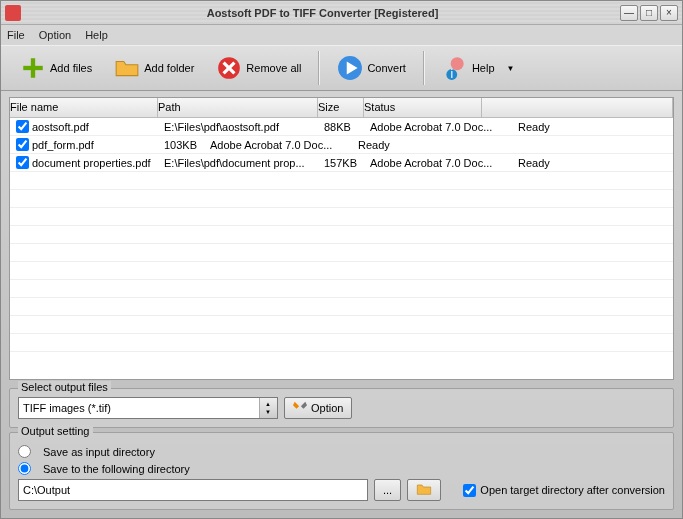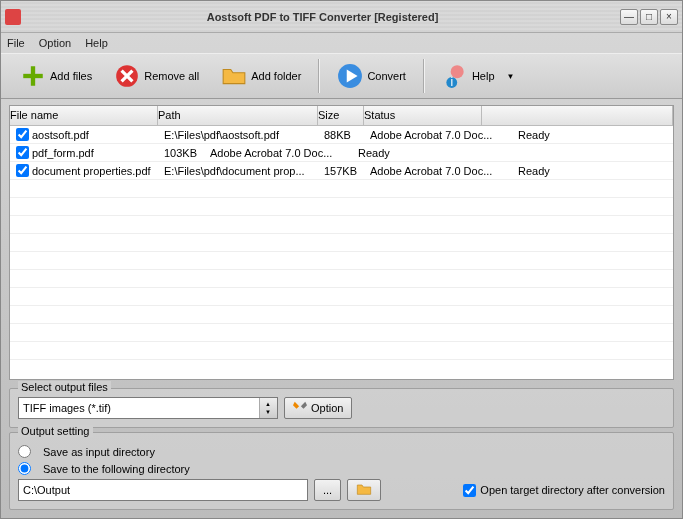--- a/index.html
+++ b/index.html
@@ -1,18 +1,18 @@
 <!DOCTYPE html>
 <html><head>
 <meta charset="utf-8">
 <style>
 * { box-sizing: border-box; font-family: "Tahoma", sans-serif; font-size: 11px; }
 body { margin: 0; background: #888; }
 .window { width: 683px; height: 519px; background: linear-gradient(180deg, #d8d8d8 0%, #c8c8c8 50%, #bcbcbc 100%); border: 1px solid #888; display: flex; flex-direction: column; }
-.titlebar { height: 32px; background: repeating-linear-gradient(180deg,#dcdcdc 0,#cfcfcf 2px,#dcdcdc 4px); display: flex; align-items: center; padding: 4px 4px; border-bottom: 1px solid #aaa; }
+.titlebar { height: 24px; background: repeating-linear-gradient(180deg,#dcdcdc 0,#cfcfcf 2px,#dcdcdc 4px); display: flex; align-items: center; padding: 4px 4px; border-bottom: 1px solid #aaa; }
 .titlebar-icon { width: 16px; height: 16px; background: #d44; border-radius: 2px; margin-right: 6px; }
 .titlebar-title { flex: 1; text-align: center; font-weight: bold; color: #333; }
 .winbtn { width: 18px; height: 16px; background: linear-gradient(#f8f8f8,#dcdcdc); border: 1px solid #888; border-radius: 2px; margin-left: 2px; display: flex; align-items: center; justify-content: center; font-size: 10px; color: #333; }
 .menubar { height: 20px; display: flex; align-items: center; padding: 0 6px; gap: 14px; background: transparent; color: #222; }
 .menubar span { cursor: default; }
 .toolbar { height: 46px; border-top: 1px solid #eee; border-bottom: 1px solid #999; background: linear-gradient(#e0e0e0,#cdcdcd); display: flex; align-items: center; padding: 0 8px; }
 .tbtn { height: 34px; display: flex; align-items: center; padding: 0 10px; border: 1px solid transparent; border-radius: 3px; gap: 4px; }
 .tdiv { width: 2px; height: 34px; border-left: 1px solid #aaa; border-right: 1px solid #f2f2f2; margin: 0 6px; }
 .listarea { flex: 1; margin: 6px 8px; border: 1px solid #9a9a9a; background: #fff; display: flex; flex-direction: column; overflow: hidden; }
 .listhdr { height: 20px; display: flex; background: linear-gradient(#f7f7f7,#e2e2e2); border-bottom: 1px solid #bbb; }
@@ -25,21 +25,21 @@
 .rows .row:nth-child(n+4) { } 
 .fieldset { margin: 2px 8px; border: 1px solid #a0a0a0; border-radius: 2px; padding: 8px; position: relative; background: rgba(220,220,220,.5); }
 .fieldset .legend { position: absolute; top: -8px; left: 8px; background: transparent; padding: 0 3px; background-color: #cfcfcf; }
 .combo { height: 22px; width: 260px; border: 1px solid #7a7a7a; background: #fff; display: inline-flex; align-items: center; padding: 0 4px; position: relative; }
 .combo .arrowbox { position: absolute; right: 0; top: 0; bottom: 0; width: 18px; border-left: 1px solid #aaa; background: linear-gradient(#eee,#ccc); }
 .combo .arrowbox::before { content:"▲"; font-size:6px; position:absolute; top:3px; left:5px; }
 .combo .arrowbox::after  { content:"▼"; font-size:6px; position:absolute; bottom:3px; left:5px; }
 .smbtn { height: 22px; border: 1px solid #7a7a7a; background: linear-gradient(#f2f2f2,#d8d8d8); border-radius: 2px; display: inline-flex; align-items: center; padding: 0 8px; gap: 4px; vertical-align: top; }
 .radio-row { display: flex; align-items: center; gap: 12px; margin: 4px 0; }
 .pathrow { display: flex; align-items: center; gap: 6px; margin-top: 4px; }
-.pathinput { height: 22px; width: 290px; border: 1px solid #7a7a7a; background: #fff; padding: 0 4px; display: flex; align-items: center; }
+.pathinput { height: 22px; width: 350px; border: 1px solid #7a7a7a; background: #fff; padding: 0 4px; display: flex; align-items: center; }
 .chklabel { display: flex; align-items: center; gap: 4px; }
 input[type=checkbox], input[type=radio] { margin: 0; }
 .ic { width: 26px; height: 26px; display:inline-block; }
 </style>
 </head>
 <body>
 
 <div class="window">
 
   <div class="titlebar">
@@ -59,30 +59,30 @@
   <div class="toolbar">
     <div class="tbtn">
       <span class="ic"><svg viewBox="0 0 24 24" width="26" height="26">
             <rect x="10" y="3" width="4" height="18" fill="#6a0"></rect>
             <rect x="3" y="10" width="18" height="4" fill="#6a0"></rect>
           </svg></span>
       <span>Add files</span>
     </div>
     <div class="tbtn">
       <span class="ic"><svg viewBox="0 0 24 24" width="26" height="26">
+            <path d="M2 6h7l2 3h11v10H2z" fill="#f5b943" stroke="#c08a20"></path>
+          </svg></span>
+      <span>Add folder</span>
+    </div>
+    <div class="tbtn">
+      <span class="ic"><svg viewBox="0 0 24 24" width="26" height="26">
             <circle cx="12" cy="12" r="10" fill="#d33"></circle>
             <path d="M7 7l10 10M17 7L7 17" stroke="#fff" stroke-width="3"></path>
           </svg></span>
       <span>Remove all</span>
-    </div>
-    <div class="tbtn">
-      <span class="ic"><svg viewBox="0 0 24 24" width="26" height="26">
-            <path d="M2 6h7l2 3h11v10H2z" fill="#f5b943" stroke="#c08a20"></path>
-          </svg></span>
-      <span>Add folder</span>
     </div>
     <div class="tdiv"></div>
     <div class="tbtn">
       <span class="ic"><svg viewBox="0 0 24 24" width="26" height="26">
             <circle cx="12" cy="12" r="11" fill="#3a8de0"></circle>
             <path d="M9 6l10 6-10 6z" fill="#fff"></path>
           </svg></span>
       <span>Convert</span>
     </div>
     <div class="tdiv"></div>

